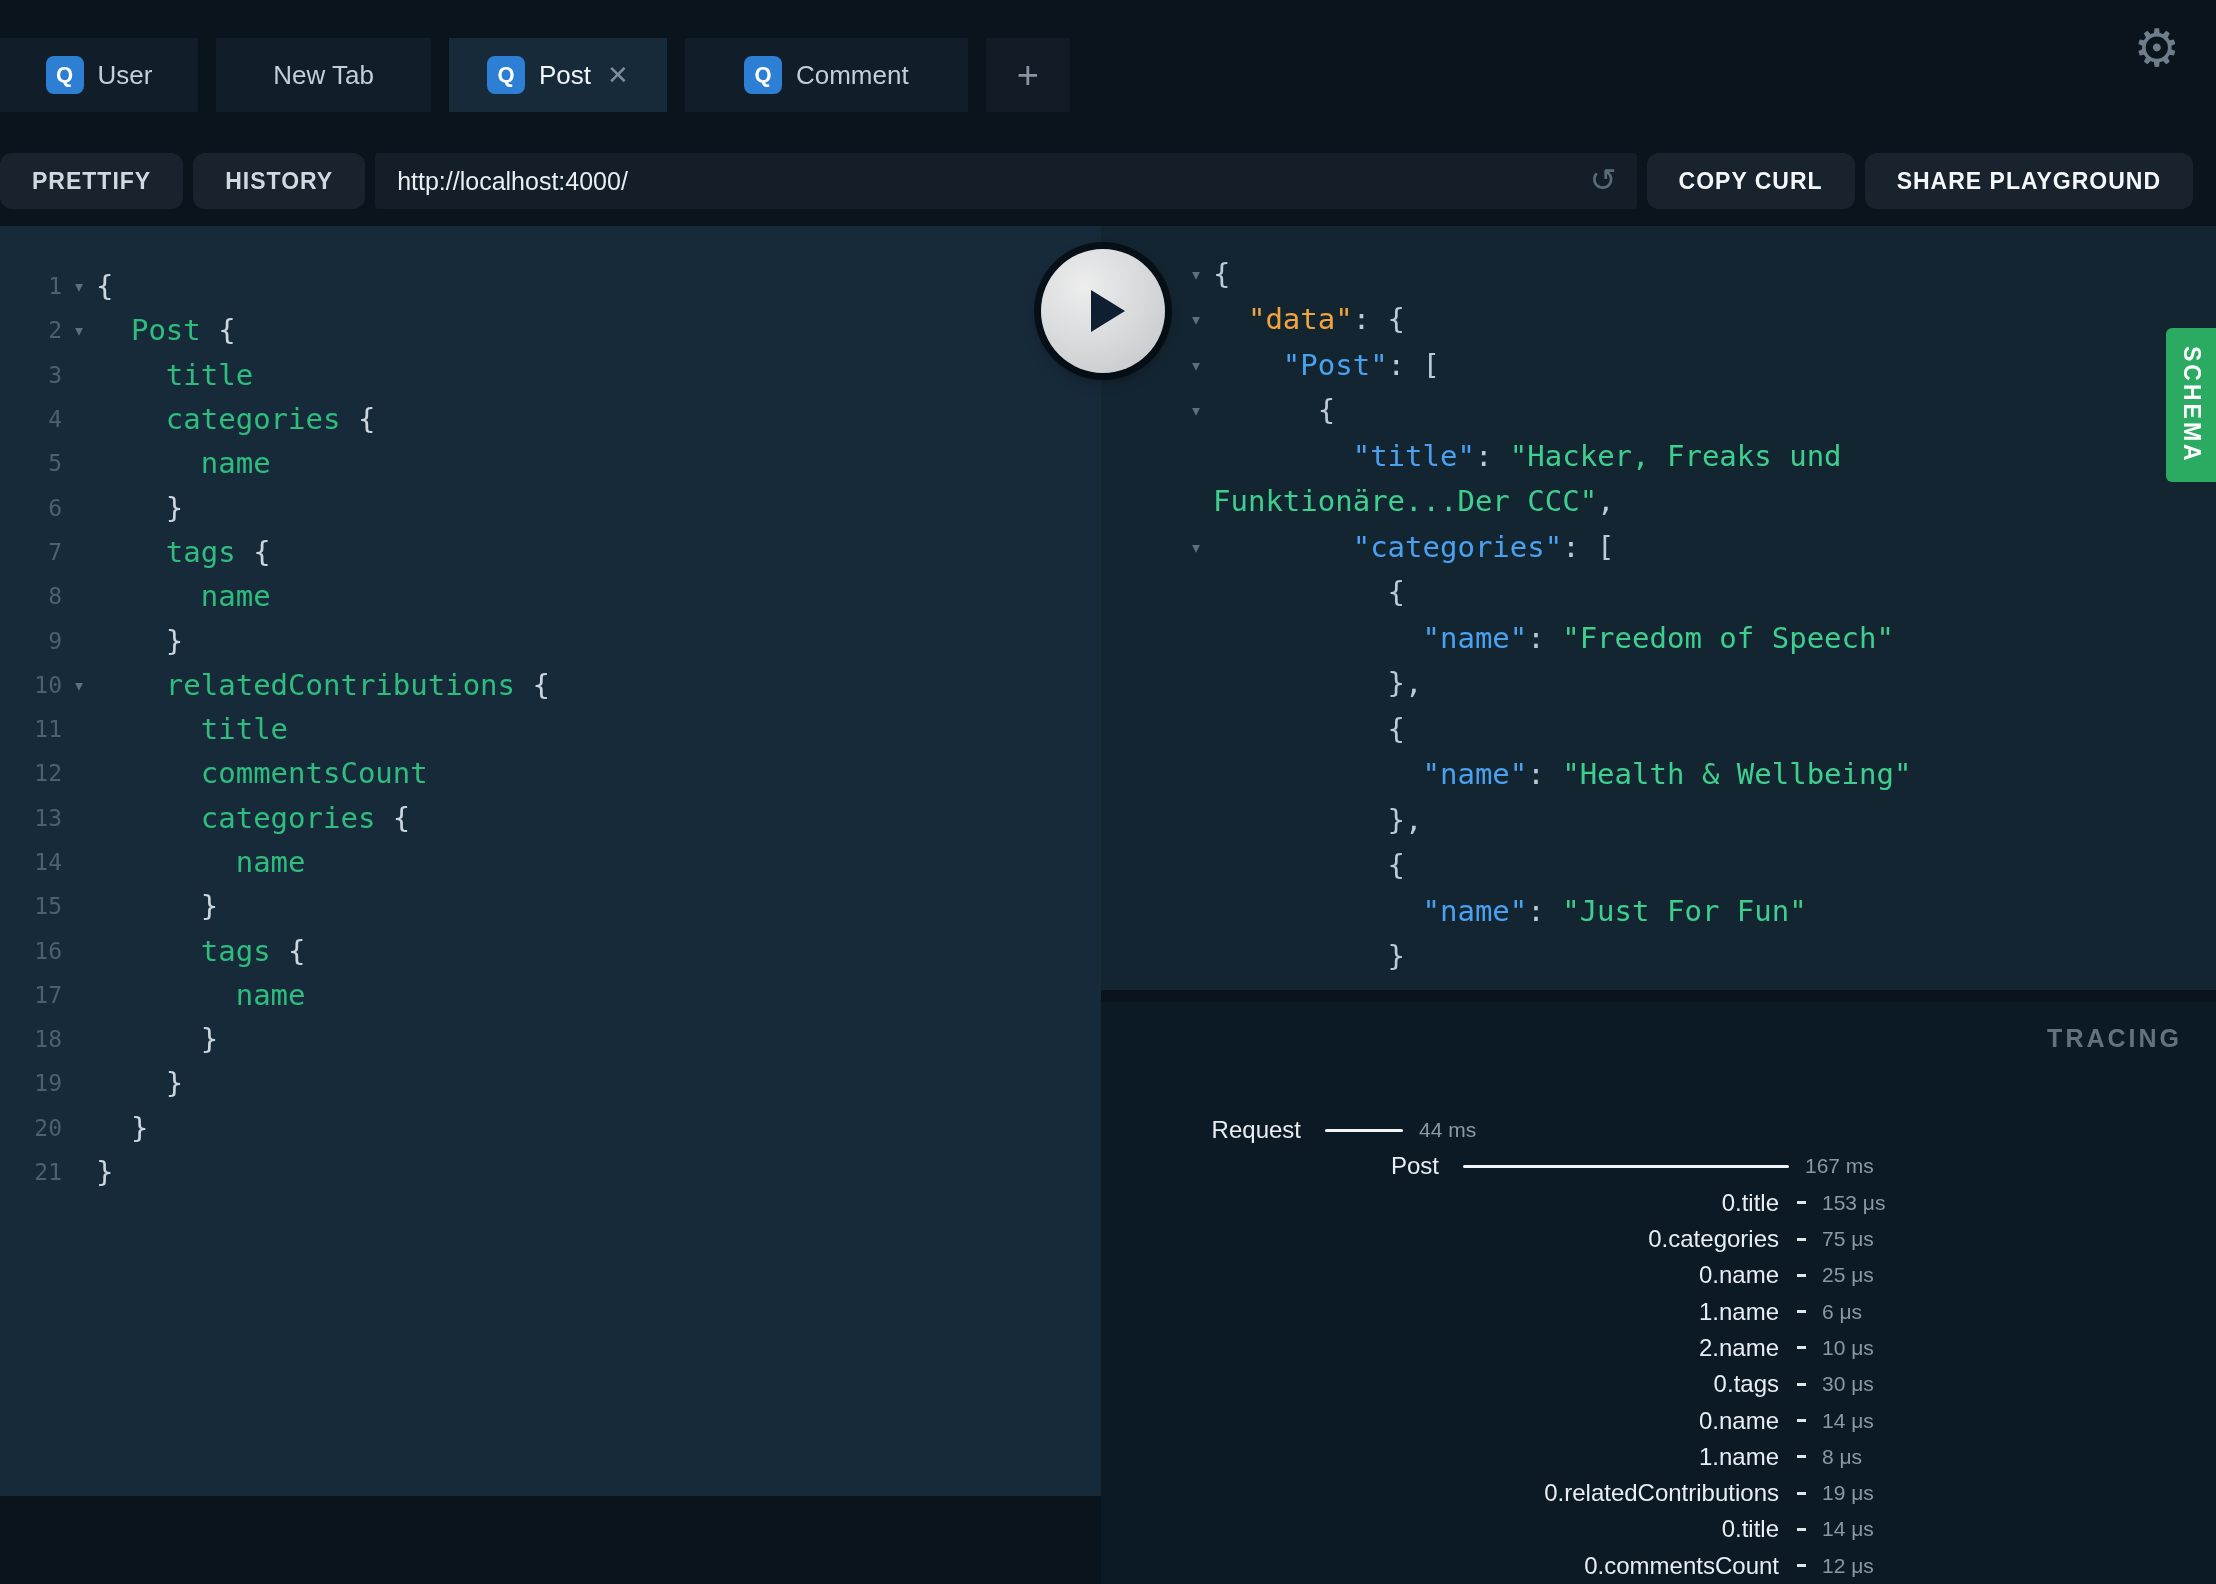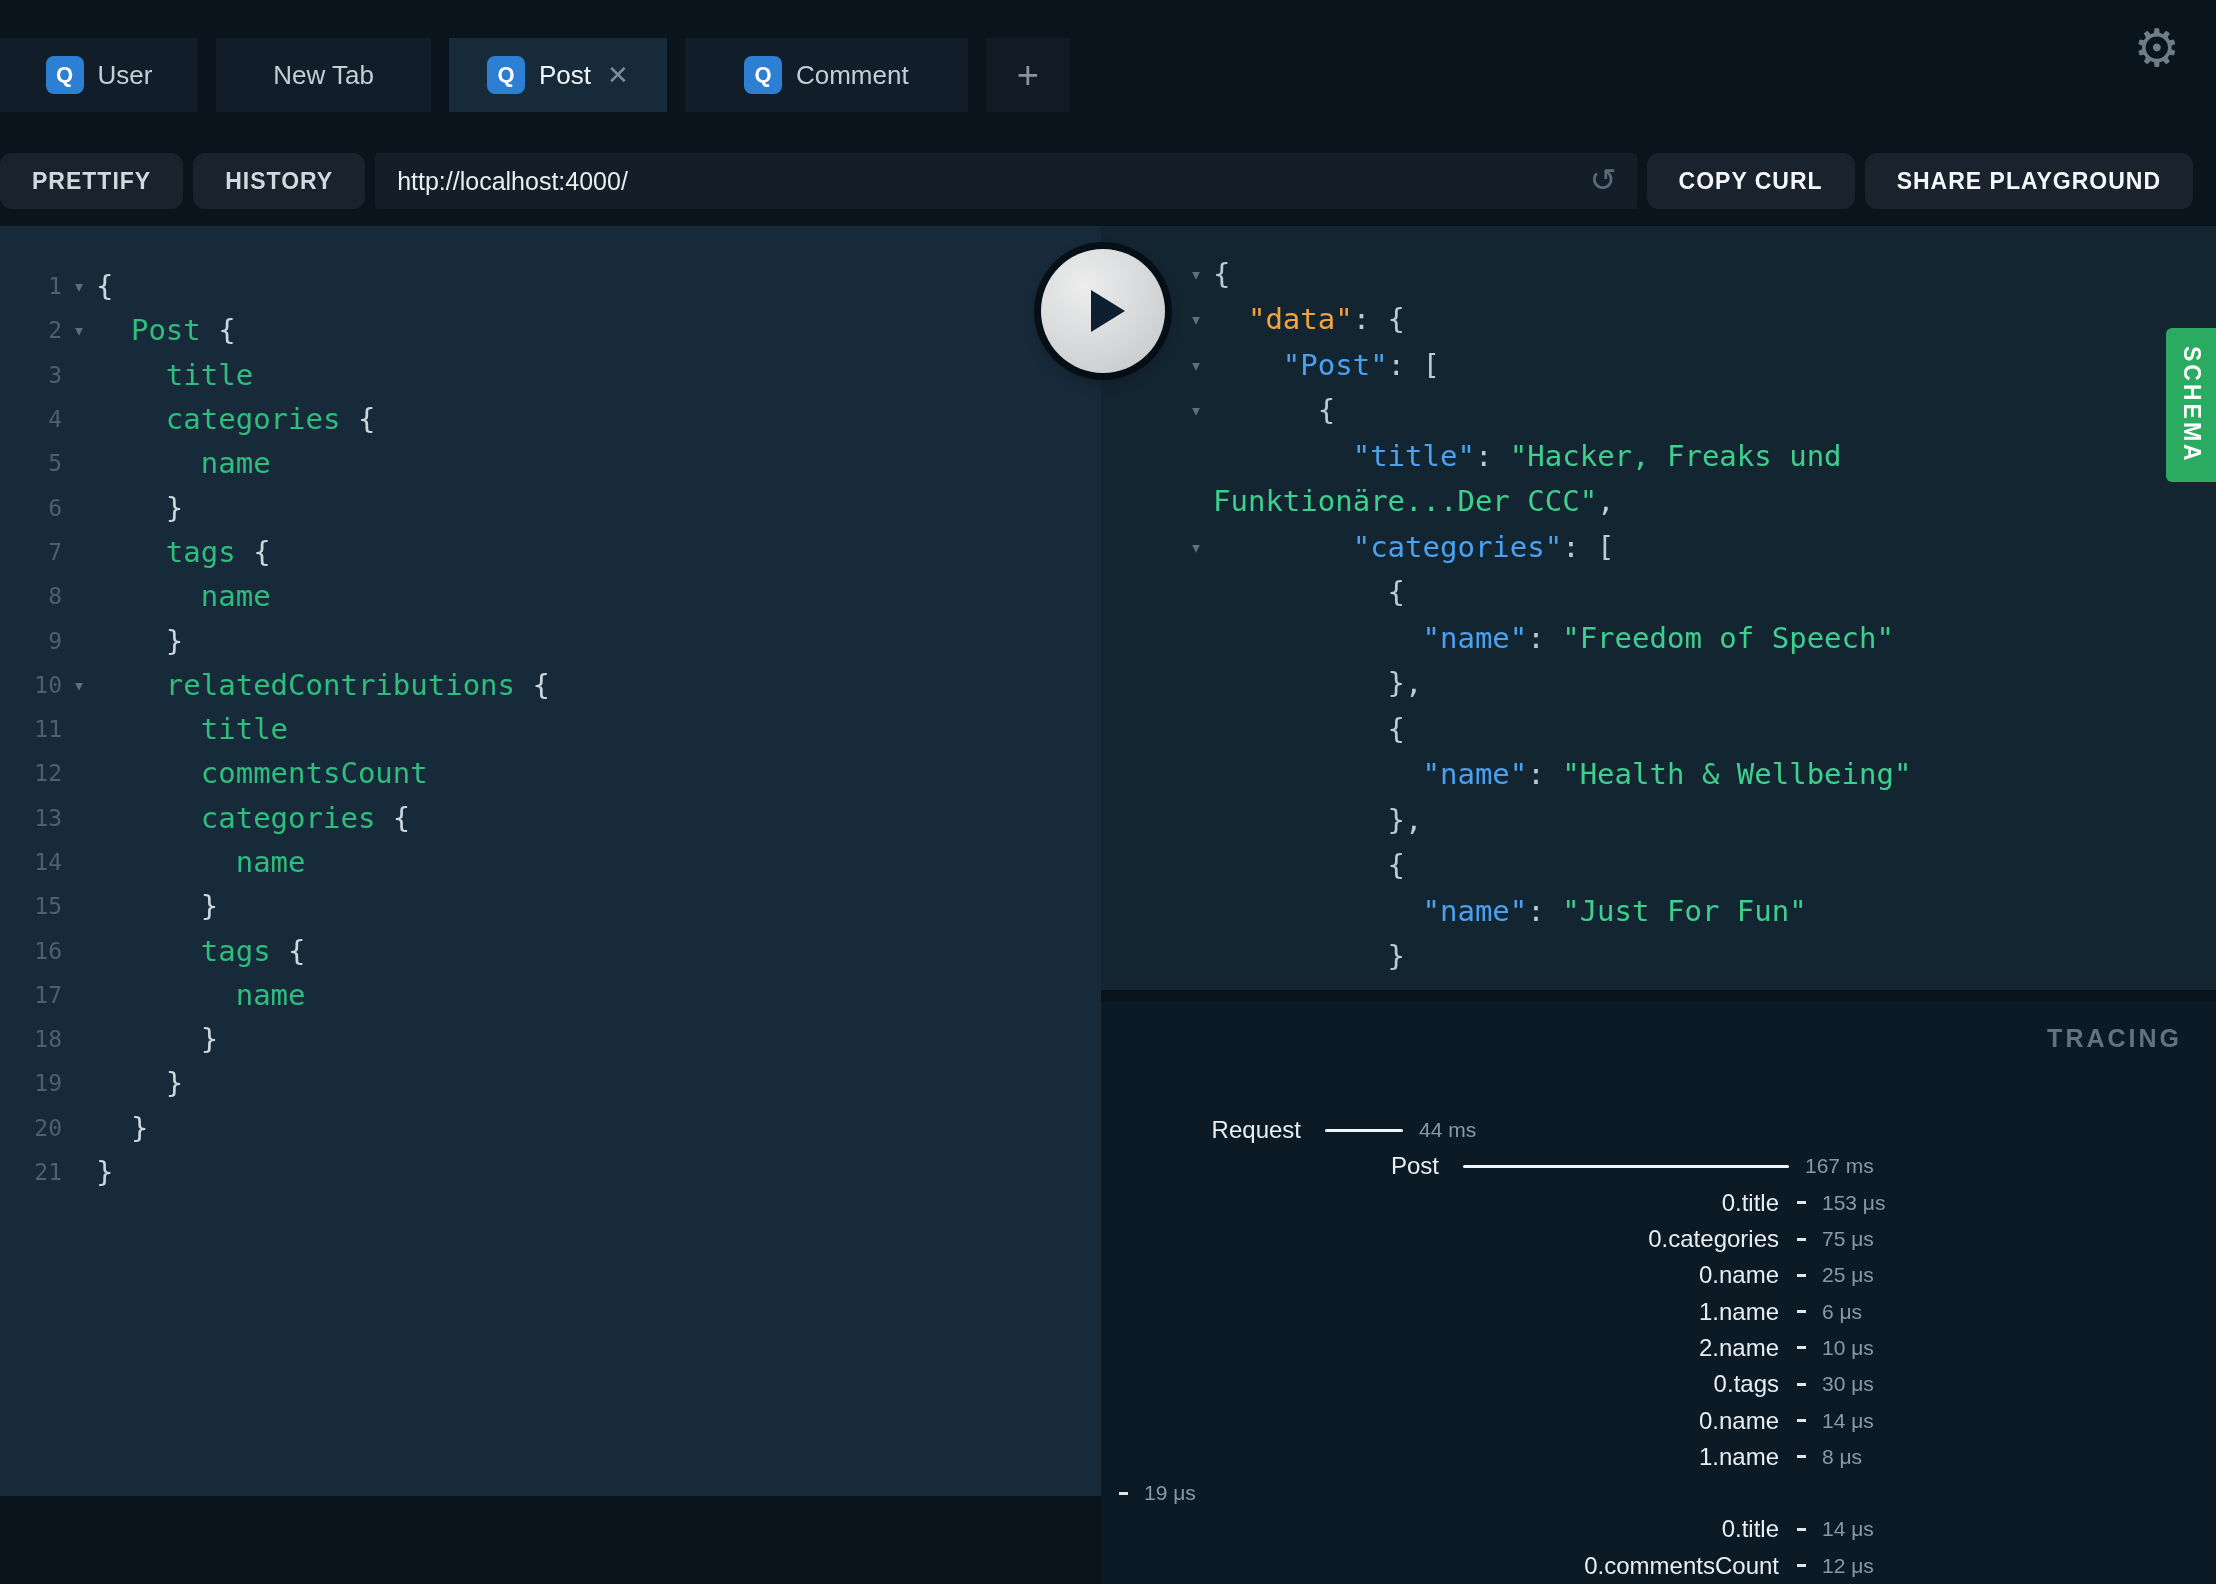--- a/index.html
+++ b/index.html
@@ -250,20 +250,21 @@
           <span class="trace-label wide" data-name="trace-label">0.name</span>
           <span class="trace-dash" data-name="duration-tick"></span>
           <span class="trace-time" data-name="trace-time">14 μs</span>
         </div>
         <div class="trace-row" data-name="trace-row">
           <span class="trace-label wide" data-name="trace-label">1.name</span>
           <span class="trace-dash" data-name="duration-tick"></span>
           <span class="trace-time" data-name="trace-time">8 μs</span>
         </div>
         <div class="trace-row" data-name="trace-row">
+          <span class="trace-label wide" data-name="trace-label">0.relatedContributions</span>
           <span class="trace-dash" data-name="duration-tick"></span>
           <span class="trace-time" data-name="trace-time">19 μs</span>
         </div>
         <div class="trace-row" data-name="trace-row">
           <span class="trace-label wide" data-name="trace-label">0.title</span>
           <span class="trace-dash" data-name="duration-tick"></span>
           <span class="trace-time" data-name="trace-time">14 μs</span>
         </div>
         <div class="trace-row" data-name="trace-row">
           <span class="trace-label wide" data-name="trace-label">0.commentsCount</span>

